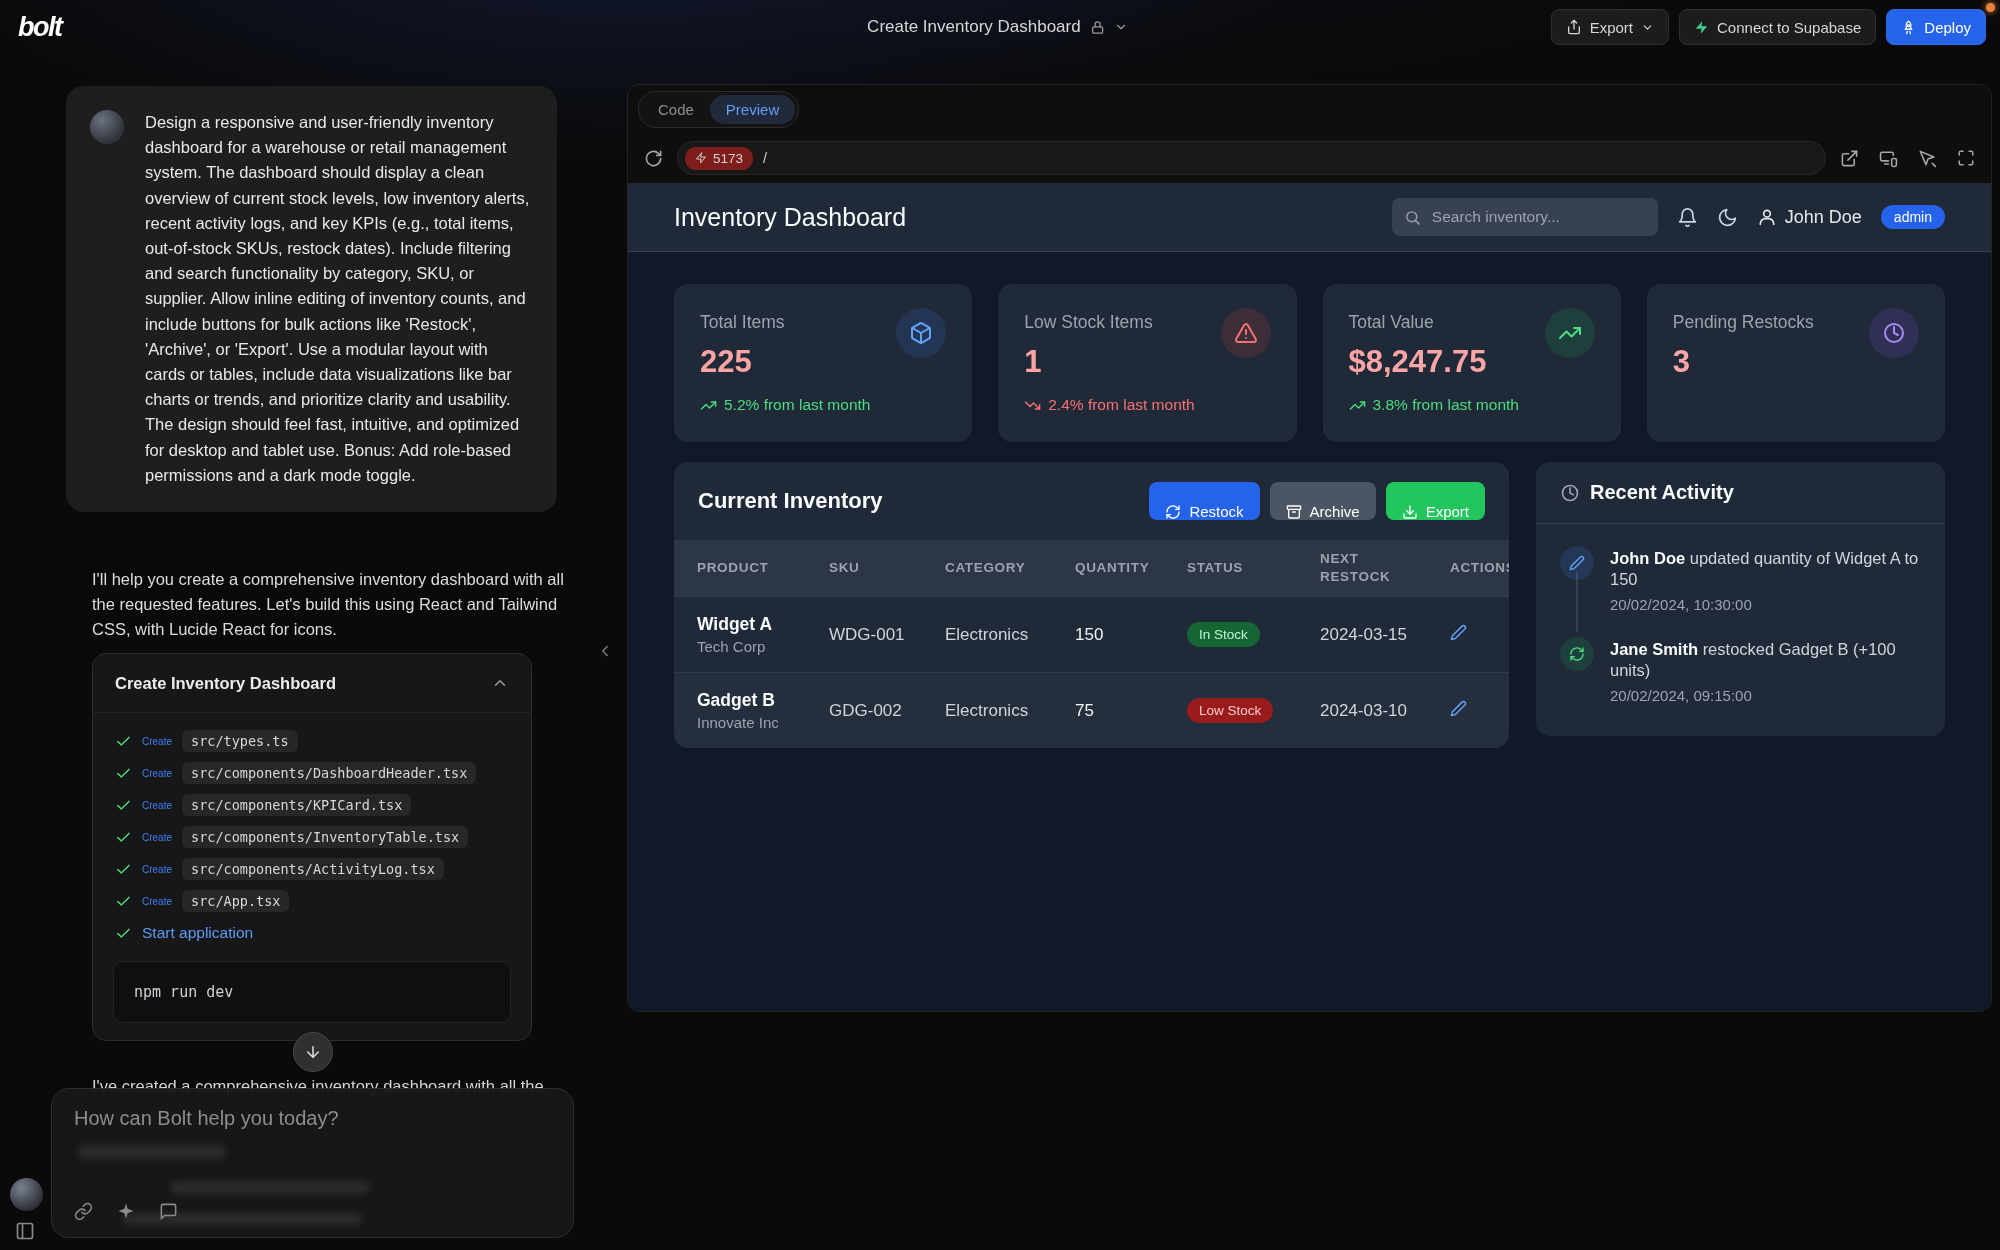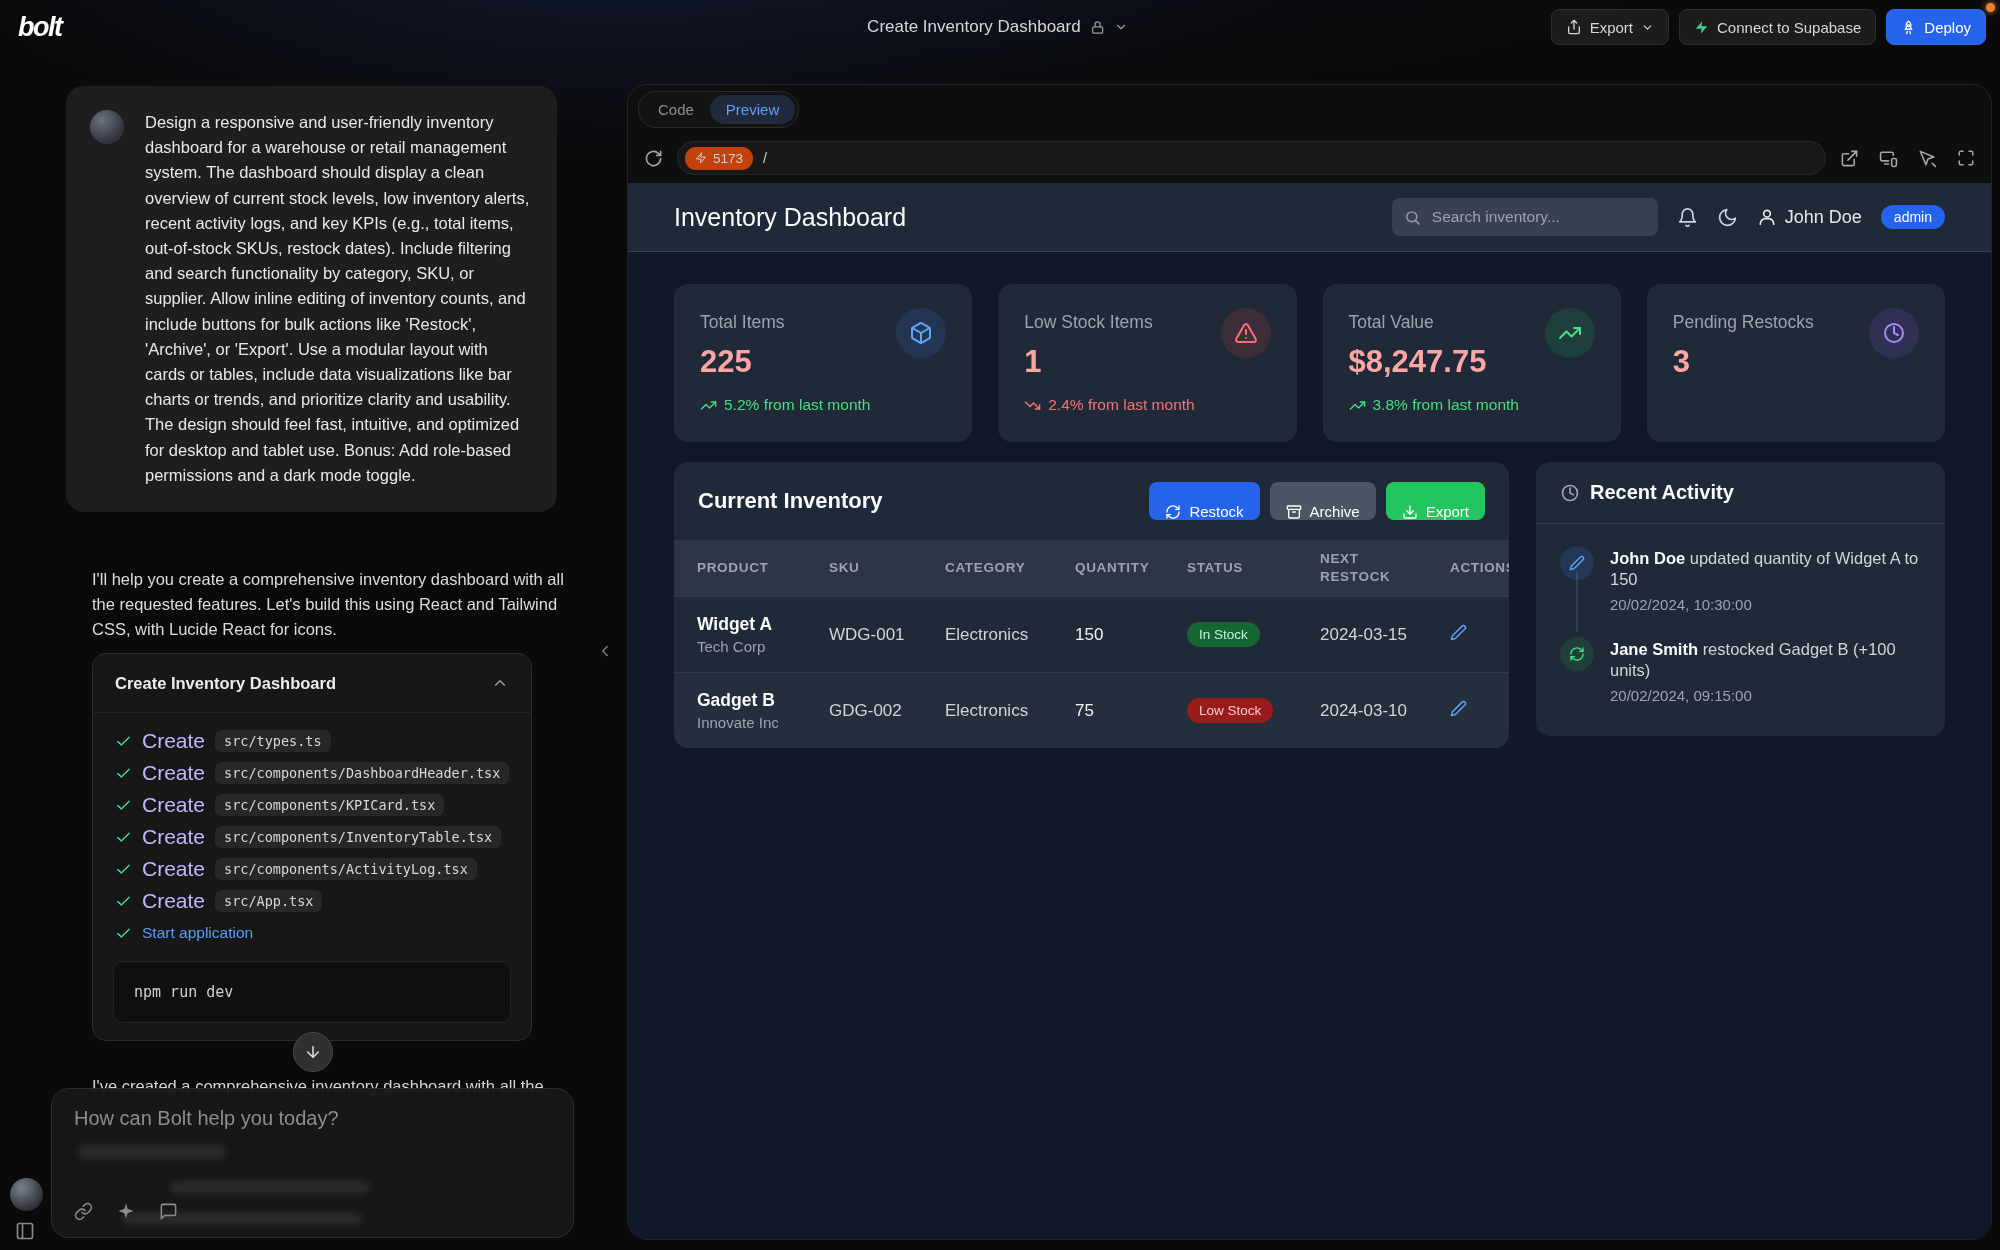--- a/index.html
+++ b/index.html
@@ -32,21 +32,21 @@
   .intro{position:absolute;left:92px;top:550px;width:472px;font-size:16.5px;line-height:25.2px;color:#dcdcdc}
 
   .plan-card{position:absolute;left:92px;top:653px;width:440px;height:388px;background:#171717;
     border:1px solid #2c2c2c;border-radius:14px;box-sizing:border-box;overflow:hidden}
   .plan-head{height:58px;display:flex;align-items:center;justify-content:space-between;padding:0 22px;
     border-bottom:1px solid #242424;cursor:pointer}
   .plan-title{font-size:16.5px;font-weight:700;color:#ececec}
   .plan-steps{padding:12px 22px 0}
   .step{height:32px;display:flex;align-items:center;gap:10px}
   .check{color:#4ade80;flex:0 0 17px}
-  .step-action{font-size:21px;color:#c4b5fd}
+  .step-action{font-size:10px;color:#3b82f6}
   .chip{font-family:"DejaVu Sans Mono",monospace;font-size:13.5px;color:#d8d8d8;background:#272727;
     border-radius:6px;padding:3px 9px;cursor:pointer}
   .start-link{font-size:15.5px;color:#5a9cf6;cursor:pointer}
   .cmd{margin:12px 20px 0;height:62px;background:#0f0f0f;border:1px solid #242424;border-radius:10px;
     display:flex;align-items:center;padding:0 20px;box-sizing:border-box;
     font-family:"DejaVu Sans Mono",monospace;font-size:15px;color:#ccd1d7}
 
   .scroll-btn{position:absolute;left:293px;top:1032px;width:38px;height:38px;border-radius:50%;
     background:#303030;border:1px solid #474747;color:#e2e2e2;display:flex;align-items:center;justify-content:center;cursor:pointer;z-index:6}
   .outro{position:absolute;left:92px;top:1060px;width:478px;font-size:16.5px;color:#d6d6d6;white-space:nowrap;overflow:hidden}
@@ -56,31 +56,31 @@
   .chat-ph{position:absolute;left:22px;top:18px;font-size:20px;color:#8d8d8d}
   .blur-bar{position:absolute;background:rgba(95,95,95,.28);border-radius:7px;filter:blur(3px)}
   .ci-icons{position:absolute;left:22px;bottom:16px;display:flex;gap:24px;color:#8a8a8a}
   .ci-icons span{cursor:pointer;display:block}
   .mini-avatar{position:absolute;left:10px;top:1178px;width:33px;height:33px;border-radius:50%;
     background:radial-gradient(circle at 35% 30%,#7a8290,#2c3036 72%);cursor:pointer;z-index:9}
   .panel-toggle{position:absolute;left:15px;top:1221px;color:#8a8a8a;cursor:pointer;z-index:9}
   .collapse-handle{position:absolute;left:596px;top:642px;color:#7c7c7c;cursor:pointer;z-index:9}
 
   
-  .workbench{position:absolute;left:627px;top:84px;width:1365px;height:1156px;background:#0e0e0e;
-    border:1px solid #232323;border-radius:20px;box-sizing:border-box;overflow:hidden;z-index:5}
+  .workbench{position:absolute;left:627px;top:84px;width:1365px;height:928px;background:#0e0e0e;
+    border:1px solid #232323;border-radius:12px;box-sizing:border-box;overflow:hidden;z-index:5}
   .wb-tabs{height:48px;display:flex;align-items:center;padding-left:10px}
   .tab-pill{display:flex;align-items:center;background:#131313;border:1px solid #2b2b2b;border-radius:18px;padding:3px}
   .tab{padding:6px 16px;font-size:15px;color:#8f8f8f;border-radius:15px;cursor:pointer}
   .tab.active{background:#202a3a;color:#639df6;font-weight:500}
   .wb-bar{height:50px;display:flex;align-items:center;gap:14px;padding:0 16px}
   .wb-bar .bicon{color:#a6a6a6;cursor:pointer;display:block}
   .url{flex:1;height:34px;background:#181818;border:1px solid #282828;border-radius:17px;
     display:flex;align-items:center;gap:10px;padding:0 7px;box-sizing:border-box;cursor:text}
-  .port-chip{display:flex;align-items:center;gap:6px;background:#c2410c;border-radius:11px;padding:4px 10px;
+  .port-chip{display:flex;align-items:center;gap:6px;background:#7f1d1d;border-radius:11px;padding:4px 10px;
     font-size:13.5px;color:#d4d4d4}
   .url-path{font-size:14.5px;color:#cfcfcf}
   .wb-bar .right-icons{display:flex;align-items:center;gap:20px;color:#9d9d9d}
 
   
   .preview{position:absolute;left:0;right:0;top:98px;bottom:0;background:#111827;overflow:hidden}
   .app-header{height:68px;background:#1f2937;border-bottom:1px solid #374151;display:flex;align-items:center;
     justify-content:space-between;padding:0 46px}
   .app-title{font-size:25px;font-weight:400;color:#f9fafb}
   .hd-right{display:flex;align-items:center;gap:19px}

